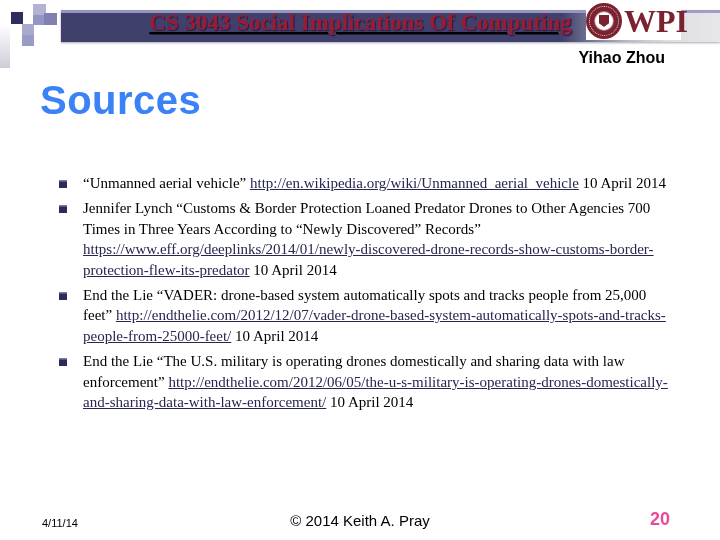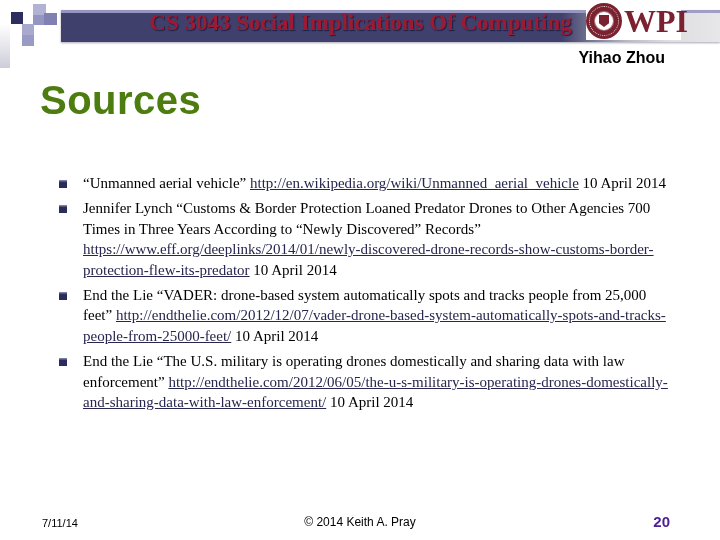--- a/index.html
+++ b/index.html
@@ -17,20 +17,21 @@
   .sq-f{left:22px;top:35px;width:12px;height:11px;background:#9a9ac6;}
   .left-strip{position:absolute;left:0;top:24px;width:10px;height:44px;
     background:linear-gradient(to bottom,#ffffff,#cdcdda);}
   
   .title-bar{
     position:absolute;left:61px;top:10px;right:0;height:32px;
     background:
       linear-gradient(to bottom, rgba(154,154,196,.95) 0, rgba(154,154,196,.95) 3px, rgba(0,0,0,0) 3px),
       linear-gradient(to right, var(--bar-navy,#40406c) 0%, var(--bar-navy,#40406c) 76%, #b9b9c6 86%, #dededf 92%, #e7e7ea 100%);
     box-shadow:0 1px 2px rgba(60,60,90,.45);
+    text-decoration:underline;
   }
   .title-bar .course-title{
     display:block;text-align:center;line-height:25px;
     font-family:"Liberation Serif",serif;font-weight:bold;font-size:23px;
     color:var(--title-maroon,#9c1b33);
     text-shadow:1px 1px 1px rgba(25,25,60,.85);
     padding-right:60px;white-space:nowrap;
   }
   
   .wpi-logo{position:absolute;left:586px;top:2px;width:95px;height:38px;background:#fff;
@@ -42,37 +43,37 @@
   .seal .shield{position:absolute;left:50%;top:50%;transform:translate(-50%,-50%);
     width:10px;height:12px;background:var(--wpi-maroon,#7b2230);
     clip-path:polygon(0 0,100% 0,100% 68%,50% 100%,0 68%);}
   .wpi-word{font-family:"Liberation Serif",serif;font-weight:bold;font-size:32px;
     color:var(--wpi-maroon,#7b2230);line-height:38px;margin-left:2px;letter-spacing:0;}
   
   .author{position:absolute;top:49px;right:55px;
     font-family:"Liberation Sans",sans-serif;font-weight:bold;font-size:16px;color:#000;}
   
   .slide-title{position:absolute;left:40px;top:78px;margin:0;
-    font-family:"Liberation Sans",sans-serif;font-weight:bold;font-size:40px;color:#4d7c0f;
+    font-family:"Liberation Sans",sans-serif;font-weight:bold;font-size:40px;color:#3b82f6;
     letter-spacing:.5px;}
   
   .sources{position:absolute;left:40px;top:157px;width:614px;margin:16px;padding:0;list-style:none;
     font-size:15px;line-height:20.4px;}
   .sources li{position:relative;padding-left:27px;margin-bottom:5px;}
   .sources li::before{content:"";position:absolute;left:3px;top:7px;width:8px;height:8px;
     background:var(--bullet-navy,#2b2b5e);
     box-shadow:inset 0 1.5px 0 rgba(255,255,255,.4);}
   .src-link{color:var(--link-navy,#26264f);text-decoration:underline;cursor:pointer;word-break:normal;}
   
   .footer-date{position:absolute;left:42px;bottom:11px;
     font-family:"Liberation Sans",sans-serif;font-size:11px;color:#000;}
   .footer-copy{position:absolute;left:0;right:0;bottom:11px;text-align:center;
-    font-family:"Liberation Sans",sans-serif;font-size:12px;color:#000;}
+    font-family:"Liberation Sans",sans-serif;font-size:15px;color:#000;}
   .footer-page{position:absolute;right:50px;bottom:10px;
-    font-family:"Liberation Sans",sans-serif;font-size:15px;font-weight:bold;color:#4c1d95;}
+    font-family:"Liberation Sans",sans-serif;font-size:18px;font-weight:bold;color:#ec4899;}
 </style>
 </head>
 <body>
 
 <div class="slide">
 
   <div class="sq sq-a"></div>
   <div class="sq sq-b"></div>
   <div class="sq sq-c"></div>
   <div class="sq sq-d"></div>
@@ -97,17 +98,17 @@
 
   <h1 class="slide-title">Sources</h1>
 
   <ul class="sources">
     <li><span>“Unmanned aerial vehicle” </span><a class="src-link">http://en.wikipedia.org/wiki/Unmanned_aerial_vehicle</a><span> 10 April 2014</span></li>
     <li><span>Jennifer Lynch “Customs &amp; Border Protection Loaned Predator Drones to Other Agencies 700 Times in Three Years According to “Newly Discovered” Records” </span><a class="src-link">https://www.eff.org/deeplinks/2014/01/newly-discovered-drone-records-show-customs-border-protection-flew-its-predator</a><span> 10 April 2014</span></li>
     <li><span>End the Lie “VADER: drone-based system automatically spots and tracks people from 25,000 feet” </span><a class="src-link">http://endthelie.com/2012/12/07/vader-drone-based-system-automatically-spots-and-tracks-people-from-25000-feet/</a><span> 10 April 2014</span></li>
     <li><span>End the Lie “The U.S. military is operating drones domestically and sharing data with law enforcement” </span><a class="src-link">http://endthelie.com/2012/06/05/the-u-s-military-is-operating-drones-domestically-and-sharing-data-with-law-enforcement/</a><span> 10 April 2014</span></li>
   </ul>
 
-  <span class="footer-date">7/11/14</span>
+  <span class="footer-date">4/11/14</span>
   <span class="footer-copy">© 2014 Keith A. Pray</span>
   <span class="footer-page">20</span>
 
 </div>
 
 </body></html>

